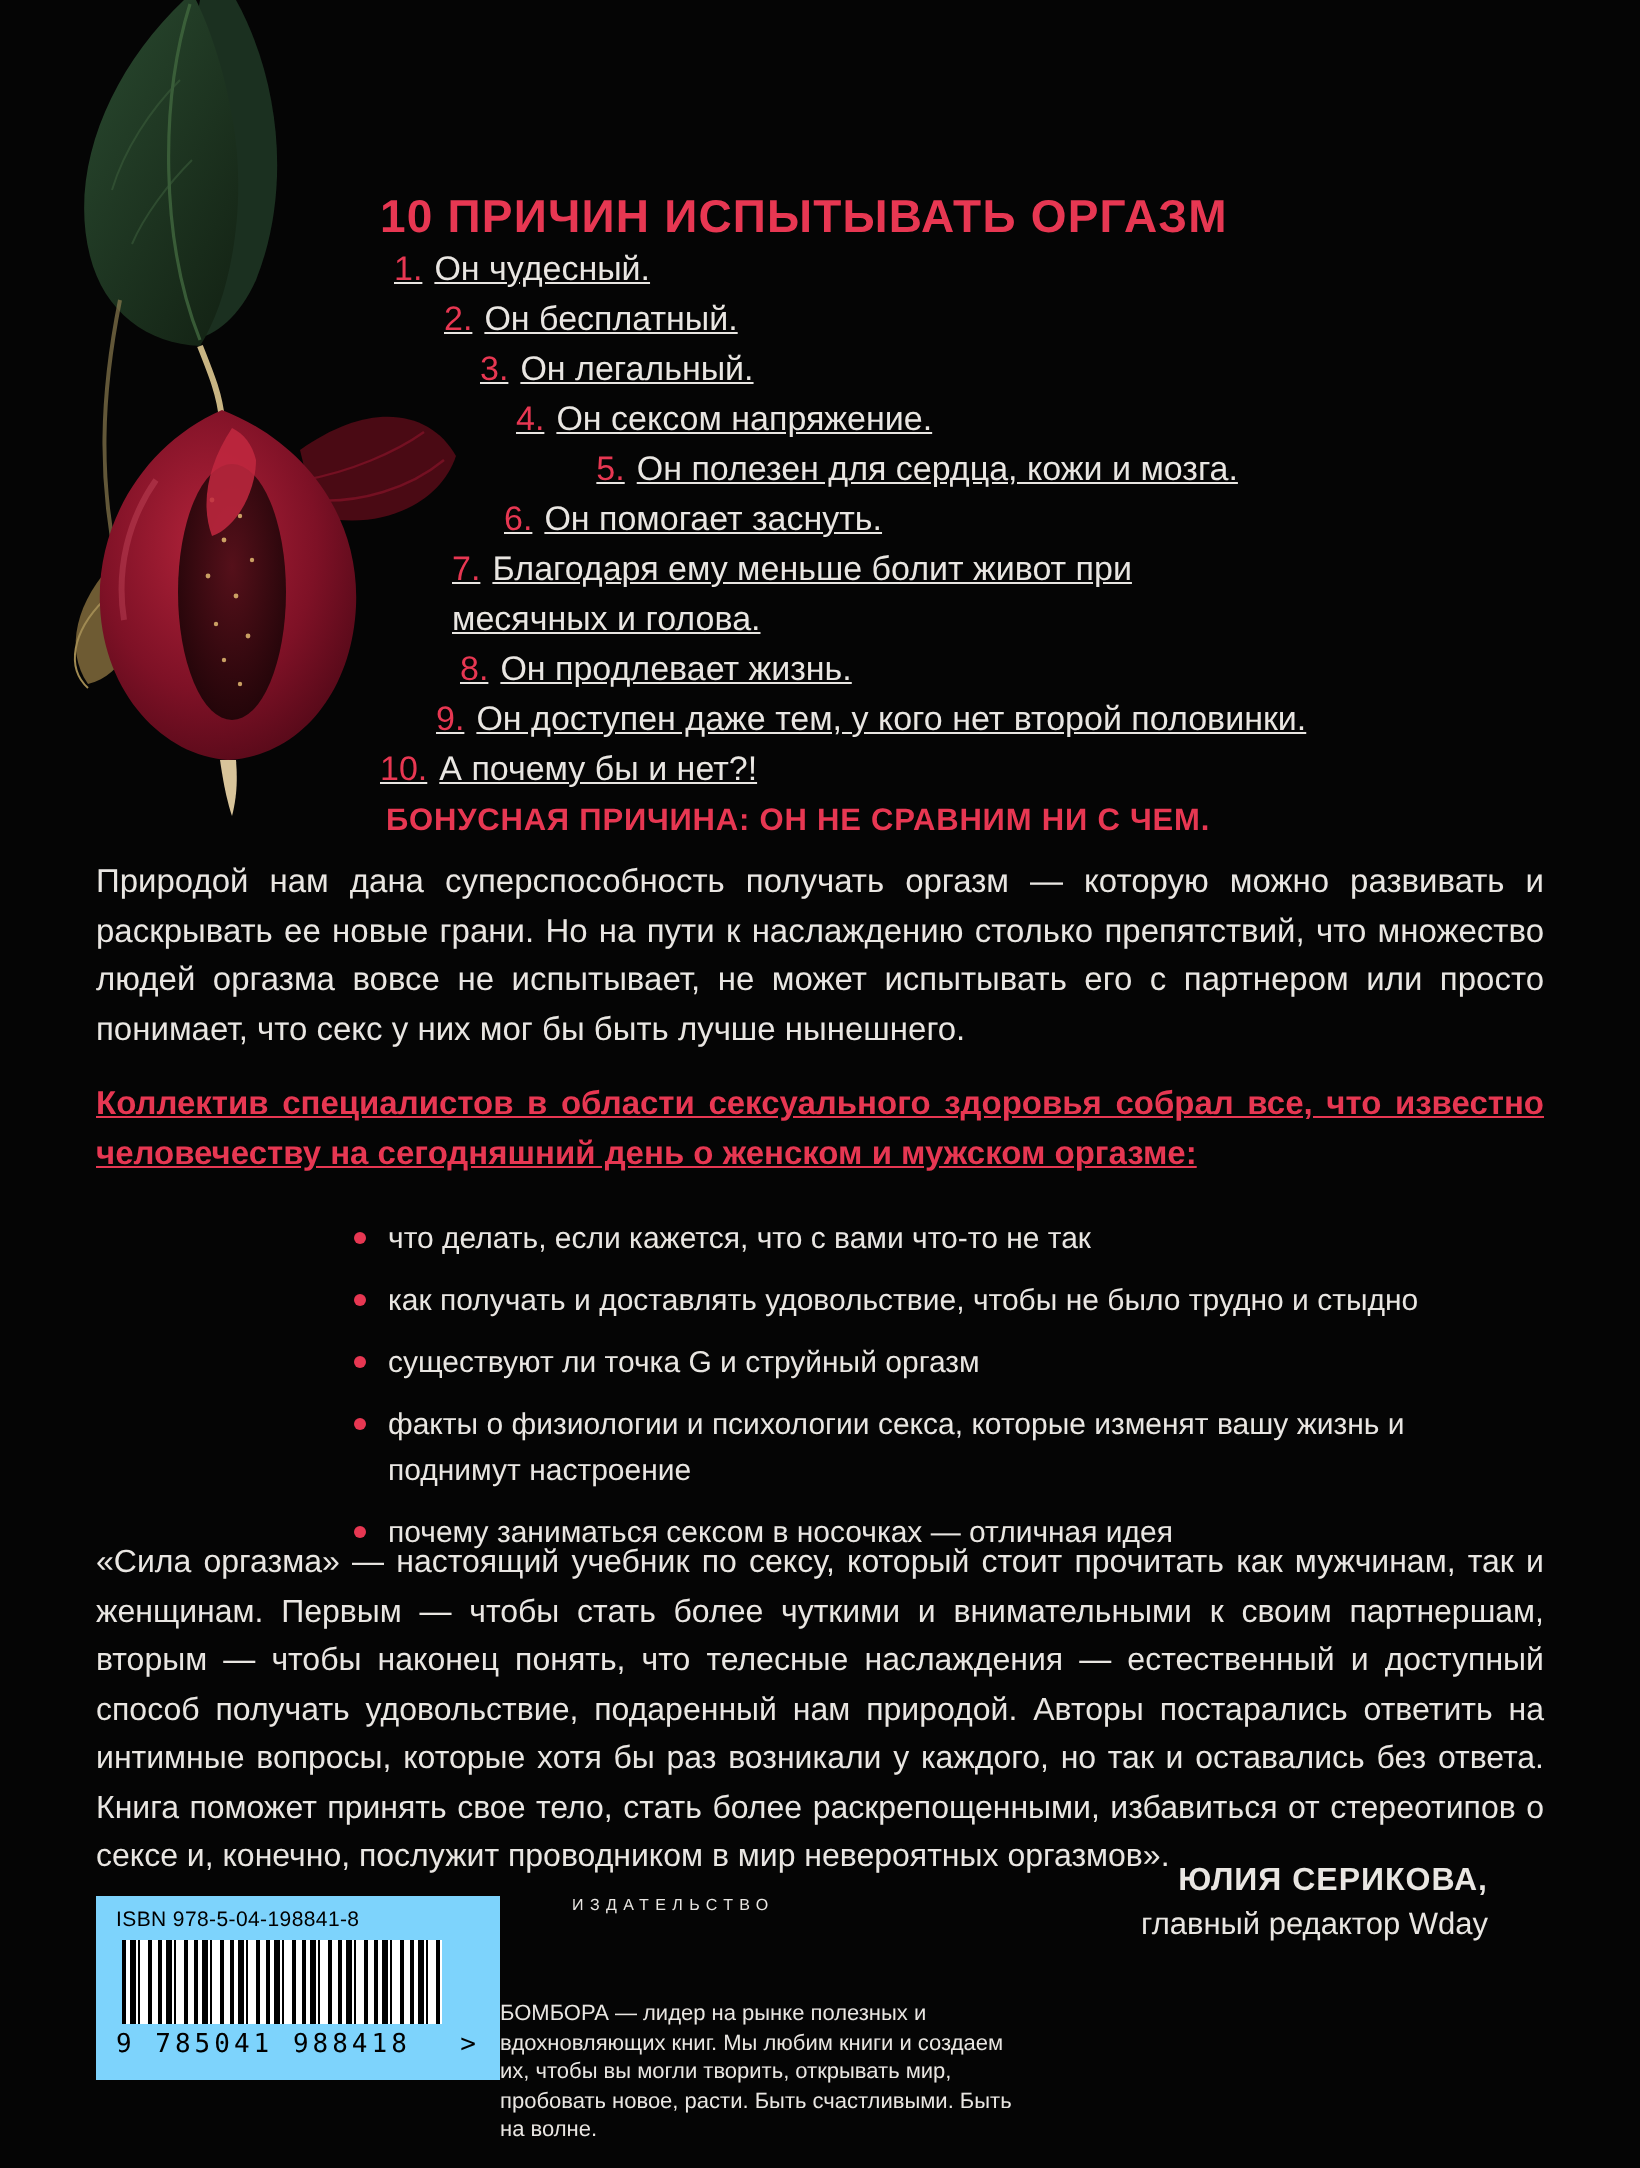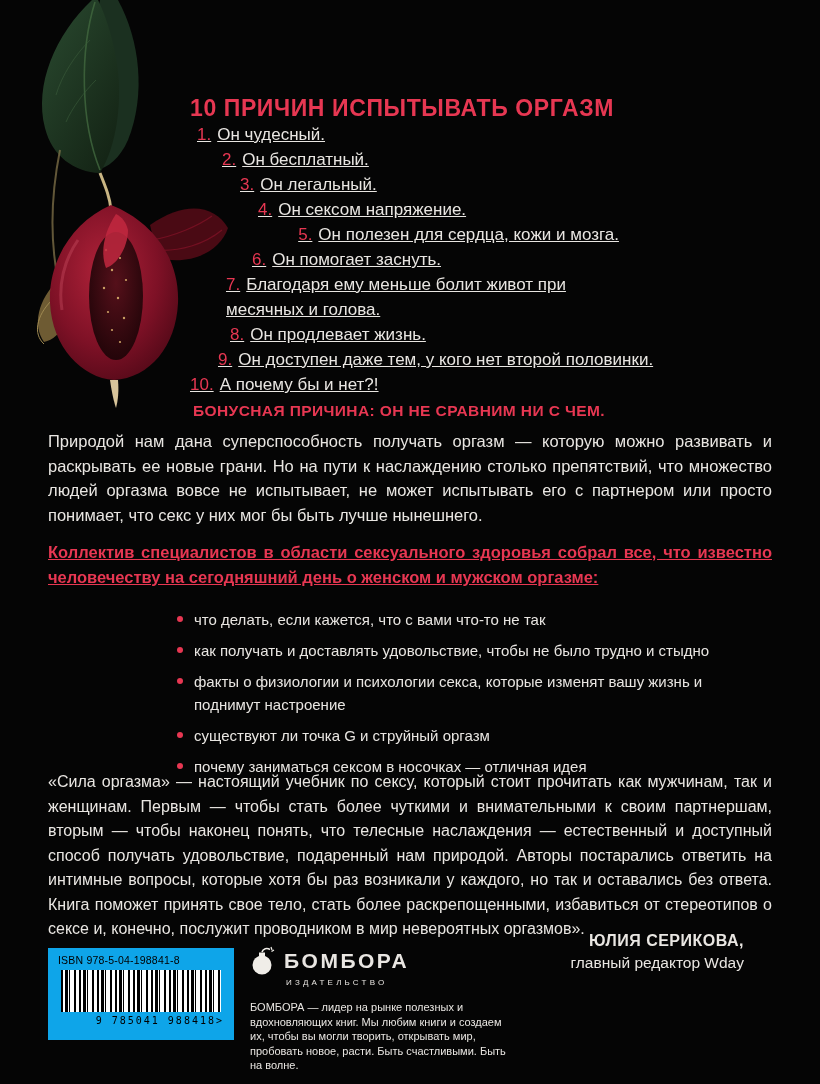--- a/index.html
+++ b/index.html
@@ -73,34 +73,34 @@
   }
   .quote{top:770px;font-size:16px;line-height:24.5px;}
   .attribution{
     position:absolute;right:76px;top:930px;
     text-align:right;
   }
   .attribution .name{font-size:16px;font-weight:bold;letter-spacing:.5px;line-height:22px;}
   .attribution .role{font-size:15.5px;line-height:22px;}
   .isbn-box{
     position:absolute;left:48px;top:948px;
-    width:186px;height:92px;background:#0ea5e9;color:#000;
+    width:202px;height:92px;background:#7dd3fc;color:#000;
     padding:6px 10px 4px 10px;
   }
   .isbn-label{font-size:10.5px;letter-spacing:.2px;}
   .bars{
     margin-top:4px;height:42px;width:160px;margin-left:3px;
     background:repeating-linear-gradient(90deg,
       #000 0 2px,#fff 2px 4px,#000 4px 7px,#fff 7px 8px,
       #000 8px 9px,#fff 9px 13px,#000 13px 15px,#fff 15px 18px);
   }
   .isbn-digits{
-    margin-top:3px;font-size:10px;letter-spacing:2px;
+    margin-top:3px;font-size:13px;letter-spacing:2px;
     font-family:"DejaVu Sans Mono",monospace;
-    display:flex;justify-content:flex-end;align-items:center;
+    display:flex;justify-content:space-between;align-items:center;
   }
   .publisher{position:absolute;left:250px;top:946px;}
   .pub-logo-row{display:flex;align-items:center;}
   .bomb-icon{margin-right:8px;}
   .pub-name{font-size:21px;font-weight:bold;letter-spacing:2.5px;}
   .pub-type{font-size:8px;letter-spacing:3.2px;margin:2px 0 0 36px;}
   .pub-about{
     position:absolute;left:250px;top:1000px;width:266px;
     font-size:11px;line-height:14.5px;
   }
@@ -172,49 +172,40 @@
 
   <div class="bonus">БОНУСНАЯ ПРИЧИНА: ОН НЕ СРАВНИМ НИ С ЧЕМ.</div>
 
   <p class="intro">Природой нам дана суперспособность получать оргазм — которую можно развивать и раскрывать ее новые грани. Но на пути к наслаждению столько препятствий, что множество людей оргазма вовсе не испытывает, не может испытывать его с партнером или просто понимает, что секс у них мог бы быть лучше нынешнего.</p>
 
   <p class="lead">Коллектив специалистов в области сексуального здоровья собрал все, что известно человечеству на сегодняшний день о женском и мужском оргазме:</p>
 
   <ul class="bullets">
     <li>что делать, если кажется, что с вами что-то не так</li>
     <li>как получать и доставлять удовольствие, чтобы не было трудно и стыдно</li>
+    <li>существуют ли точка G и струйный оргазм</li>
     <li>факты о физиологии и психологии секса, которые изменят вашу жизнь и поднимут настроение</li>
-    <li>существуют ли точка G и струйный оргазм</li>
     <li>почему заниматься сексом в носочках — отличная идея</li>
   </ul>
 
   <p class="quote">«Сила оргазма» — настоящий учебник по сексу, который стоит прочитать как мужчинам, так и женщинам. Первым — чтобы стать более чуткими и внимательными к своим партнершам, вторым — чтобы наконец понять, что телесные наслаждения — естественный и доступный способ получать удовольствие, подаренный нам природой. Авторы постарались ответить на интимные вопросы, которые хотя бы раз возникали у каждого, но так и оставались без ответа. Книга поможет принять свое тело, стать более раскрепощенными, избавиться от стереотипов о сексе и, конечно, послужит проводником в мир невероятных оргазмов».</p>
 
   <div class="attribution">
     <div class="name">ЮЛИЯ СЕРИКОВА,</div>
     <div class="role">главный редактор Wday</div>
   </div>
 
   <div class="isbn-box">
     <div class="isbn-label">ISBN 978-5-04-198841-8</div>
     <div class="bars"></div>
     <div class="isbn-digits">
       <span>9 785041 988418</span>
       <span>&gt;</span>
     </div>
   </div>
 
   <div class="publisher">
-    <div class="pub-logo-row">
-      <svg class="bomb-icon" width="26" height="30" viewBox="0 0 26 30" aria-hidden="true">
-        <circle cx="12" cy="19" r="9.5" fill="#f0ede8"></circle>
-        <rect x="9" y="6.5" width="6" height="4" fill="#f0ede8"></rect>
-        <path d="M12,6 C13,2.5 17,1.5 20,3.5" stroke="#f0ede8" stroke-width="1.6" fill="none"></path>
-        <path d="M21,1 L22,4 M24,4 L21.5,5.5" stroke="#f0ede8" stroke-width="1.2"></path>
-      </svg>
-      <div class="pub-name">БОМБОРА</div>
-    </div>
     <div class="pub-type">ИЗДАТЕЛЬСТВО</div>
   </div>
 
   <p class="pub-about">БОМБОРА — лидер на рынке полезных и вдохновляющих книг. Мы любим книги и создаем их, чтобы вы могли творить, открывать мир, пробовать новое, расти. Быть счастливыми. Быть на волне.</p>
 
 </div>
 
 </body></html>

